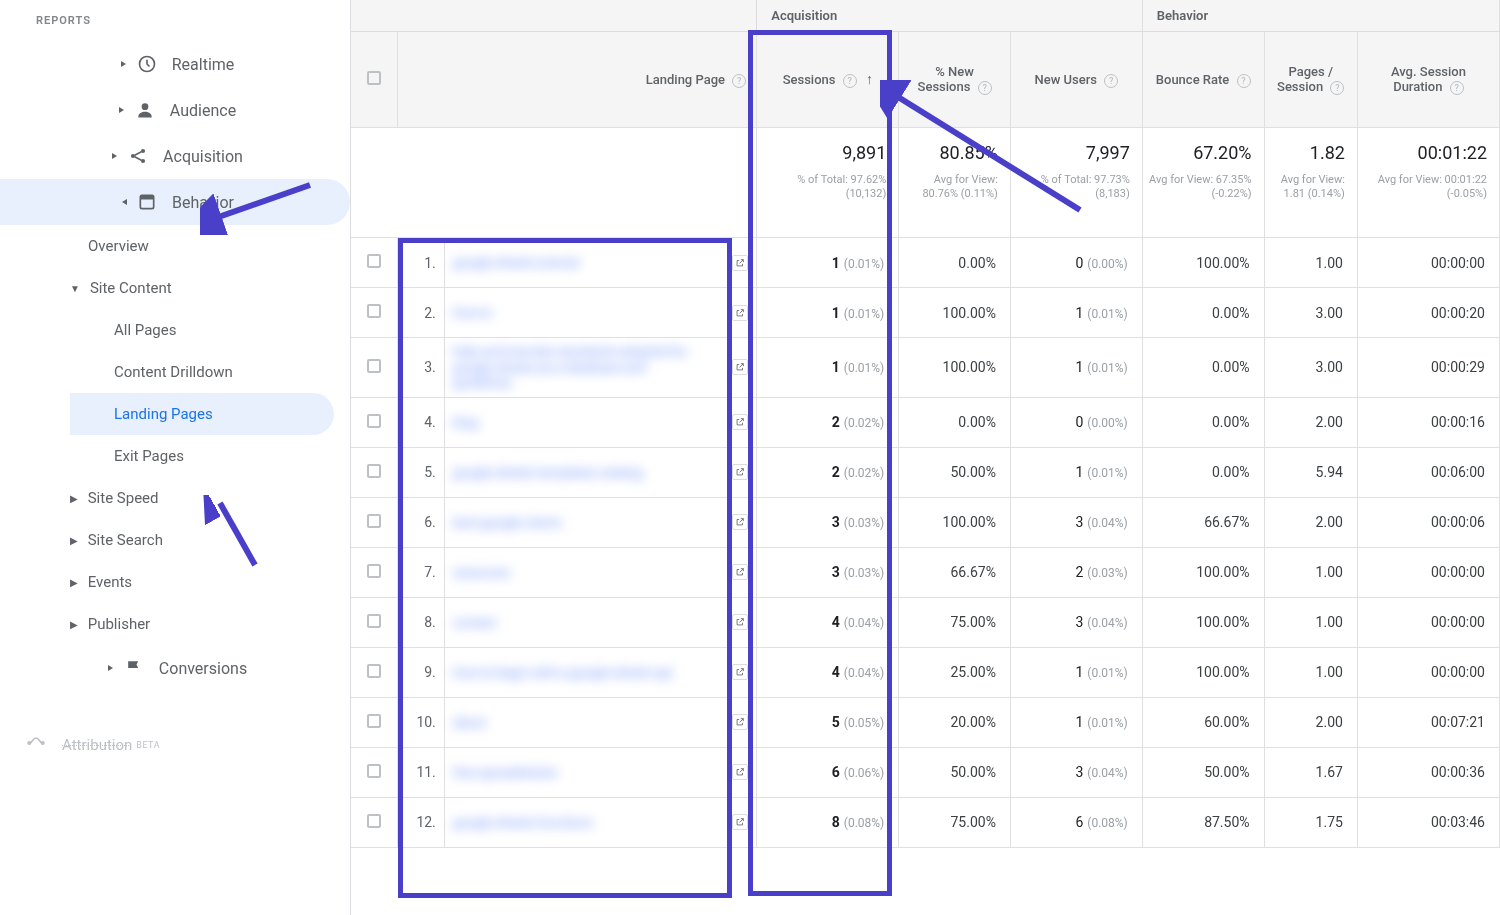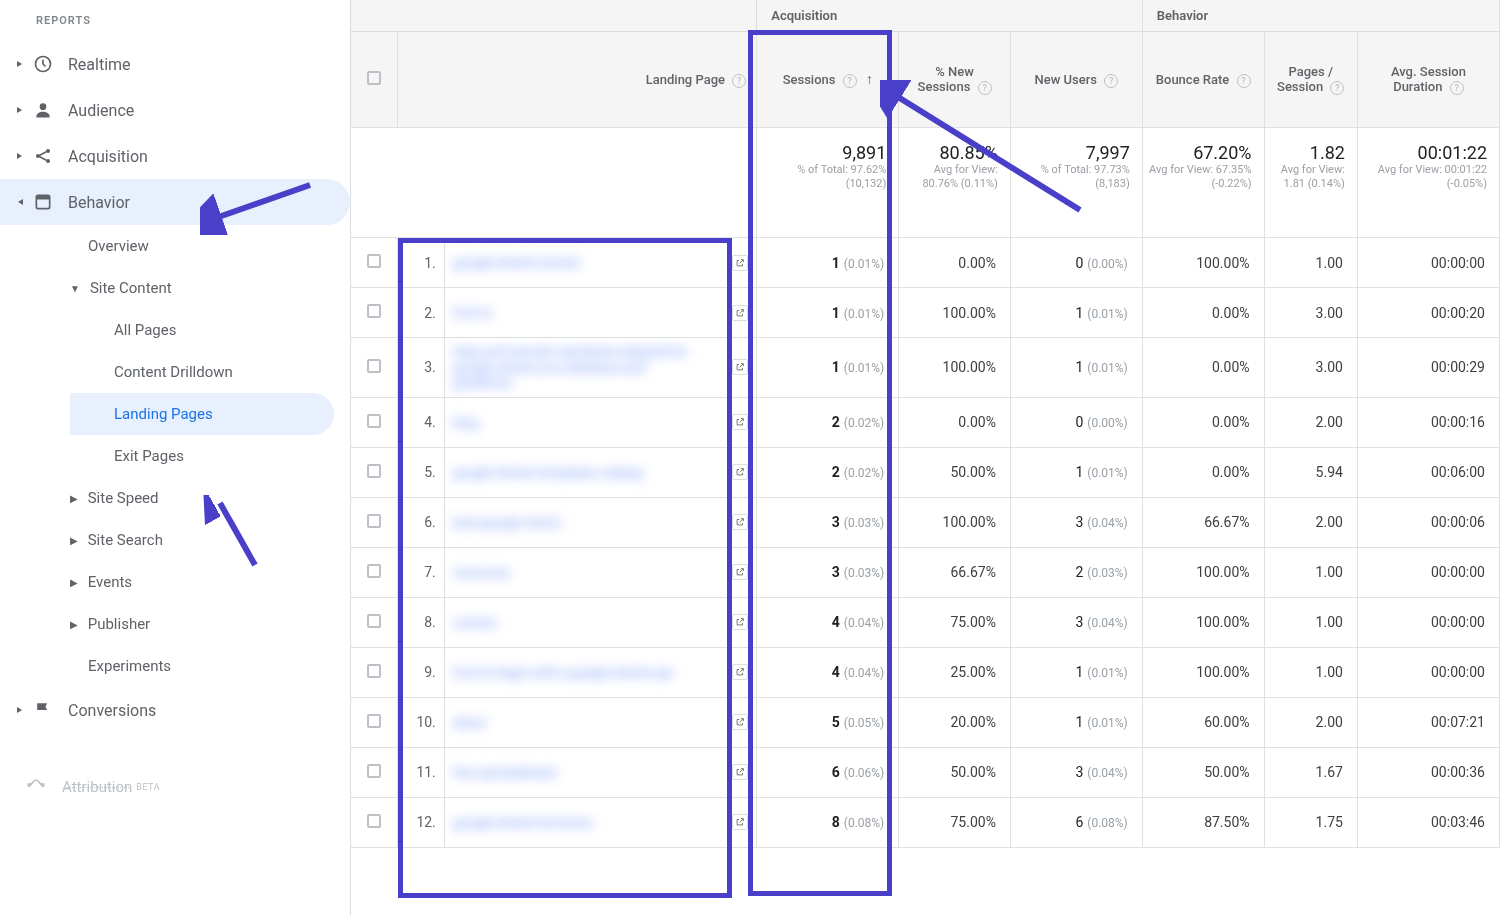--- a/index.html
+++ b/index.html
@@ -2,21 +2,21 @@
 <html><head>
 <meta charset="utf-8">
 <style>
   * { box-sizing: border-box; margin: 0; padding: 0; }
   body { font-family: Roboto, Arial, sans-serif; font-size: 13px; color: #3c4043; background: #fff; width: 1500px; height: 915px; overflow: hidden; }
   .app { display: flex; height: 100%; }
 
   
   .sidebar { width: 350px; background: #fff; padding-top: 10px; flex-shrink: 0; }
   .sidebar-header { color: #80868b; font-size: 11px; font-weight: 600; letter-spacing: 1px; padding: 4px 0 14px 36px; }
-  .nav-item { display: flex; align-items: center; padding: 12px 12px 12px 14px; color: #5f6368; cursor: pointer; border-radius: 0 24px 24px 0; font-size: 16px; }
+  .nav-item { display: flex; align-items: center; padding: 12px 12px 12px 14px; color: #5f6368; cursor: pointer; border-radius: 0 24px 24px 0; font-size: 16px; justify-content: center; }
   .nav-item .caret { width: 12px; display: inline-flex; justify-content: center; font-size: 10px; color: #5f6368; margin-right: 4px; }
   .nav-item .icon { width: 26px; height: 22px; display: inline-flex; align-items: center; justify-content: center; color: #5f6368; }
   .nav-item .label { margin-left: 12px; }
   .nav-item.selected { background: #e8f0fe; }
   .nav-item.expanded .caret svg { transform: rotate(90deg); }
   .sub-nav { padding-left: 70px; }
   .sub-item { display: block; padding: 12px 12px 12px 18px; color: #5f6368; cursor: pointer; border-radius: 0 24px 24px 0; font-size: 15px; }
   .sub-item.selected { background: #e8f0fe; color: #1a73e8; margin-right:16px;}
   .sub2-caret { font-size: 10px; margin-right: 10px; }
   .sub-item.nested { padding-left: 0px; display: flex; align-items:center; }
@@ -30,21 +30,21 @@
   th, td { border-right: 1px solid #e0e0e0; border-bottom: 1px solid #e0e0e0; vertical-align: middle; }
   thead th { background: #f5f5f5; color: #5f6368; font-weight: 500; font-size: 13px; padding: 8px 10px; text-align: center; }
   thead tr.group-row th { border-bottom: 1px solid #dadce0; text-align: left; padding: 8px 14px; font-weight: 600;}
   thead th.lp-head { text-align: right; padding-left: 80px; vertical-align: middle; }
   .help-icon { display: inline-flex; width: 14px; height: 14px; border: 1px solid #bdc1c6; border-radius: 50%; align-items: center; justify-content: center; font-size: 9px; color: #bdc1c6; margin-left: 4px; }
   .sort-arrow { font-size: 14px; color: #5f6368; margin-left: 6px; font-weight:bold;}
 
   tbody td { padding: 0; }
   .summary-row td { text-align: right; padding: 14px 12px 14px 6px; background: #fff; vertical-align: top; height: 110px;}
   .summary-main { font-size: 18px; color: #202124; display: block;}
-  .summary-sub { font-size: 11px; color: #9aa0a6; display: block; margin-top: 0; line-height:1.3;}
+  .summary-sub { font-size: 11px; color: #9aa0a6; display: block; margin-top: 10px; line-height:1.3;}
 
   .data-row td { height: 50px; font-size: 14px;}
   .data-row td.cb-cell { width: 46px; text-align: center; }
   .data-row td.idx-cell { width: 46px; text-align: right; padding-right: 8px; color: #5f6368;}
   .data-row td.page-cell { padding: 6px 8px; position: relative; }
   .blurred { filter: blur(6px); color: #6a8ef9; display: inline-block; white-space: normal; font-size: 13px; max-width: 250px; line-height:1.2;}
   .ext-icon { position: absolute; right: 8px; top: 50%; transform: translateY(-50%); width: 16px; height: 16px; border: 1px solid #dadce0; border-radius: 2px; display:inline-flex; align-items:center; justify-content:center; color:#5f6368; background:#fff;}
   .data-row td.metric { text-align: right; padding: 6px 14px 6px 6px; }
   .metric-bold { font-weight: 700; color: #202124; }
   .metric-pct { color: #9aa0a6; font-size: 12px; margin-left: 4px; }
@@ -142,21 +142,20 @@
           <span>Site Search</span>
         </div>
       <div class="sub-item nested">
           <span class="sub2-caret">▶</span>
           <span>Events</span>
         </div>
       <div class="sub-item nested">
           <span class="sub2-caret">▶</span>
           <span>Publisher</span>
         </div>
-      <div class="sub-item">Experiments</div>
     </div>
 
     <div class="nav-item">
       <span class="caret">
           <svg width="8" height="8">
             <path d="M1 1 L6 4 L1 7 Z" fill="#5f6368"></path>
           </svg>
         </span>
       <span class="icon">
           <svg width="20" height="20" viewBox="0 0 24 24" fill="#5f6368">

